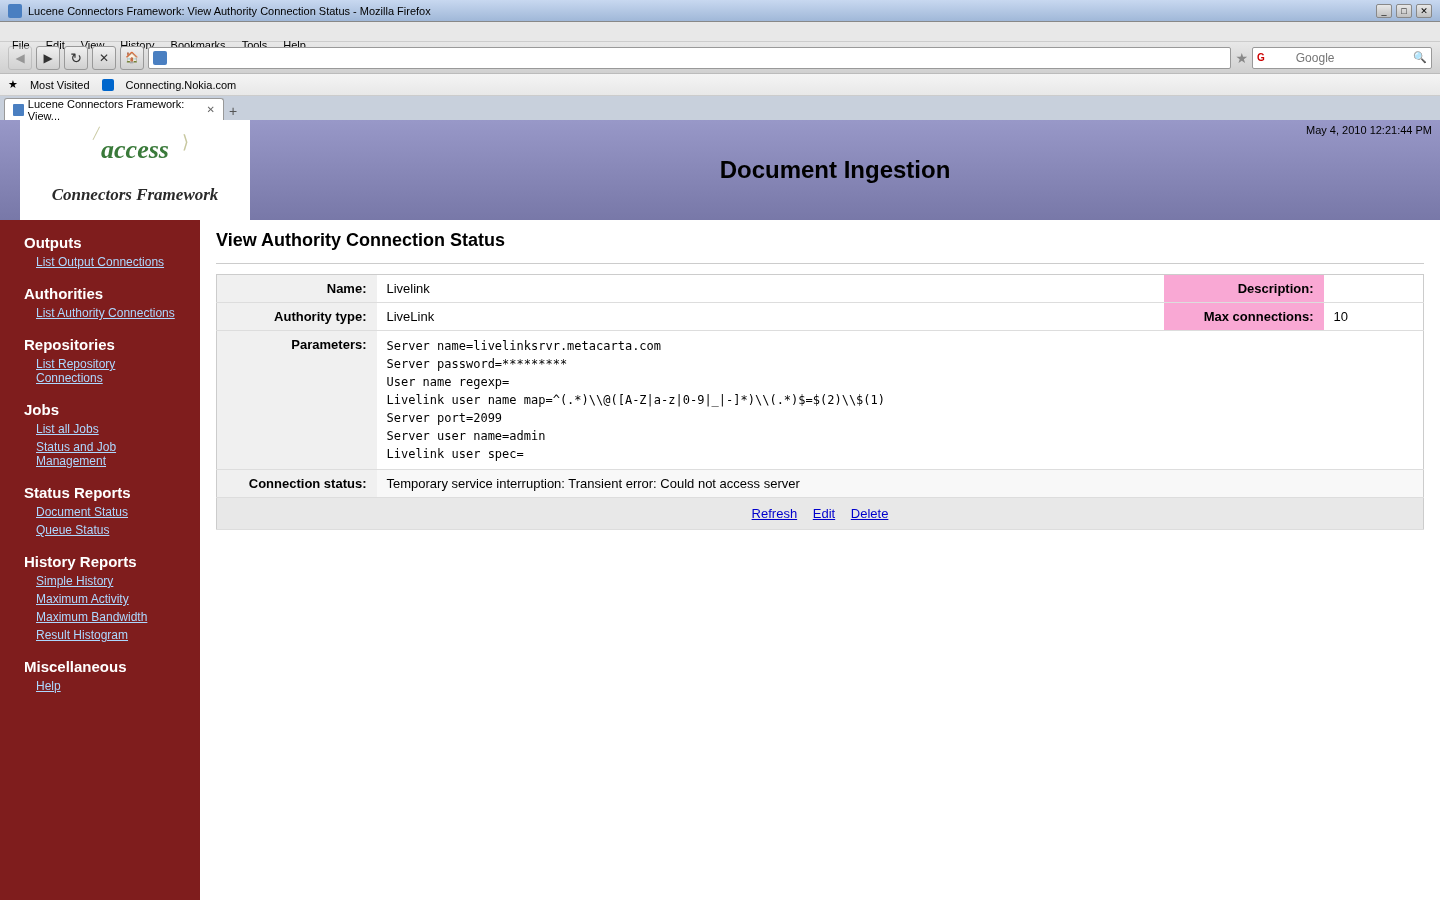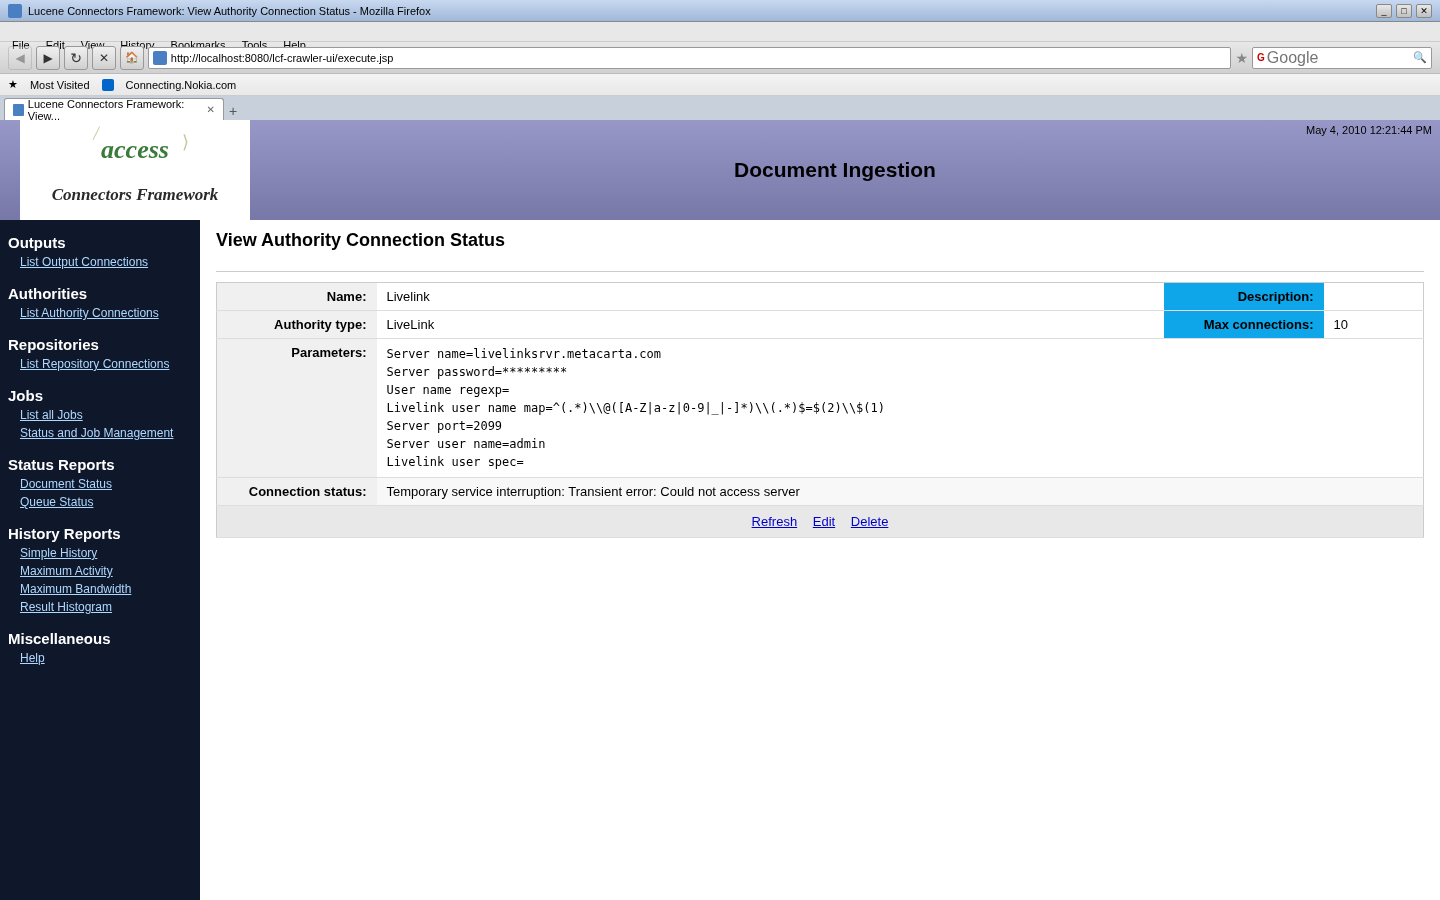--- a/index.html
+++ b/index.html
@@ -98,21 +98,21 @@
     .search-box {
       display: flex; align-items: center;
       background: #fff;
       border: 1px solid #999;
       border-radius: 2px;
       height: 22px;
       width: 180px;
       padding: 0 4px;
     }
     .search-icon { font-size: 11px; color: #888; }
-    .search-input { border: none; outline: none; width: 100%; font-size: 16px; }
+    .search-input { border: none; outline: none; width: 100%; font-size: 12px; margin-left: 29px; }
 
     
     .bookmarks-bar {
       background: linear-gradient(to bottom, #f4f4f4, #e8e8e8);
       height: 22px;
       display: flex;
       align-items: center;
       padding: 0 8px;
       gap: 12px;
       border-bottom: 1px solid #ccc;
@@ -169,21 +169,21 @@
       justify-content: center;
       padding: 10px;
     }
     .page-title-area {
       flex: 1;
       display: flex;
       align-items: center;
       justify-content: center;
     }
     .page-title {
-      font-size: 21px;
+      font-size: 24px;
       font-weight: bold;
       color: #000;
     }
     .datetime {
       position: absolute;
       top: 4px;
       right: 8px;
       font-size: 11px;
       color: #000;
     }
@@ -198,24 +198,24 @@
     .body-area {
       display: flex;
       flex: 1;
       overflow: hidden;
     }
 
     
     .sidebar {
       width: 200px;
       min-width: 200px;
-      background: #0f172a;
+      background: #7f1d1d;
       color: #fff;
       overflow-y: auto;
-      padding: 8px 0;
+      padding: 8px 16px;
     }
     .sidebar-section-title {
       font-size: 15px;
       font-weight: bold;
       color: #fff;
       padding: 6px 8px 2px 8px;
       display: block;
     }
     .sidebar-link {
       display: block;
@@ -232,21 +232,21 @@
       flex: 1;
       background: #fff;
       overflow-y: auto;
       padding: 10px 16px;
     }
     .view-title {
       font-size: 18px;
       font-weight: bold;
       color: #000;
       margin-bottom: 10px;
-      padding-bottom: 20px;
+      padding-bottom: 12px;
       border-bottom: 1px solid #ccc;
     }
 
     
     .detail-table {
       width: 100%;
       border-collapse: collapse;
       border: 1px solid #ccc;
     }
     .detail-table td {
@@ -261,21 +261,21 @@
       white-space: nowrap;
       background: #f0f0f0;
     }
     .detail-table .value-cell {
       text-align: left;
     }
     .detail-table .right-label {
       text-align: right;
       font-weight: bold;
       width: 160px;
-      background: #0ea5e9;
+      background: #f9a8d4;
     }
     .detail-table .right-value {
       width: 100px;
     }
     .detail-table tr.params-row td {
       vertical-align: top;
     }
     .params-text {
       font-family: monospace;
       font-size: 12px;
@@ -321,21 +321,20 @@
 
 <div class="nav-bar">
   <div class="nav-btn disabled">◀</div>
   <div class="nav-btn">▶</div>
   <div class="nav-btn nav-refresh">↻</div>
   <div class="nav-btn">✕</div>
   <div class="nav-btn nav-home">🏠</div>
   <div class="address-bar">
     <div class="address-input-wrapper">
       <div class="address-icon" style="background:#4a7fc1;border-radius:2px;"></div>
-      <input class="address-input" type="text" value="http://localhost:8080/lcf-crawler-ui/execute.jsp" style="">
     </div>
     <span class="star-btn">★</span>
   </div>
   <div class="search-box">
     <span style="font-size:10px;color:#cc0000;font-weight:bold;margin-right:2px;">G</span>
     <input class="search-input" type="text" placeholder="Google" style="">
     <span class="search-icon">🔍</span>
   </div>
 </div>
 

